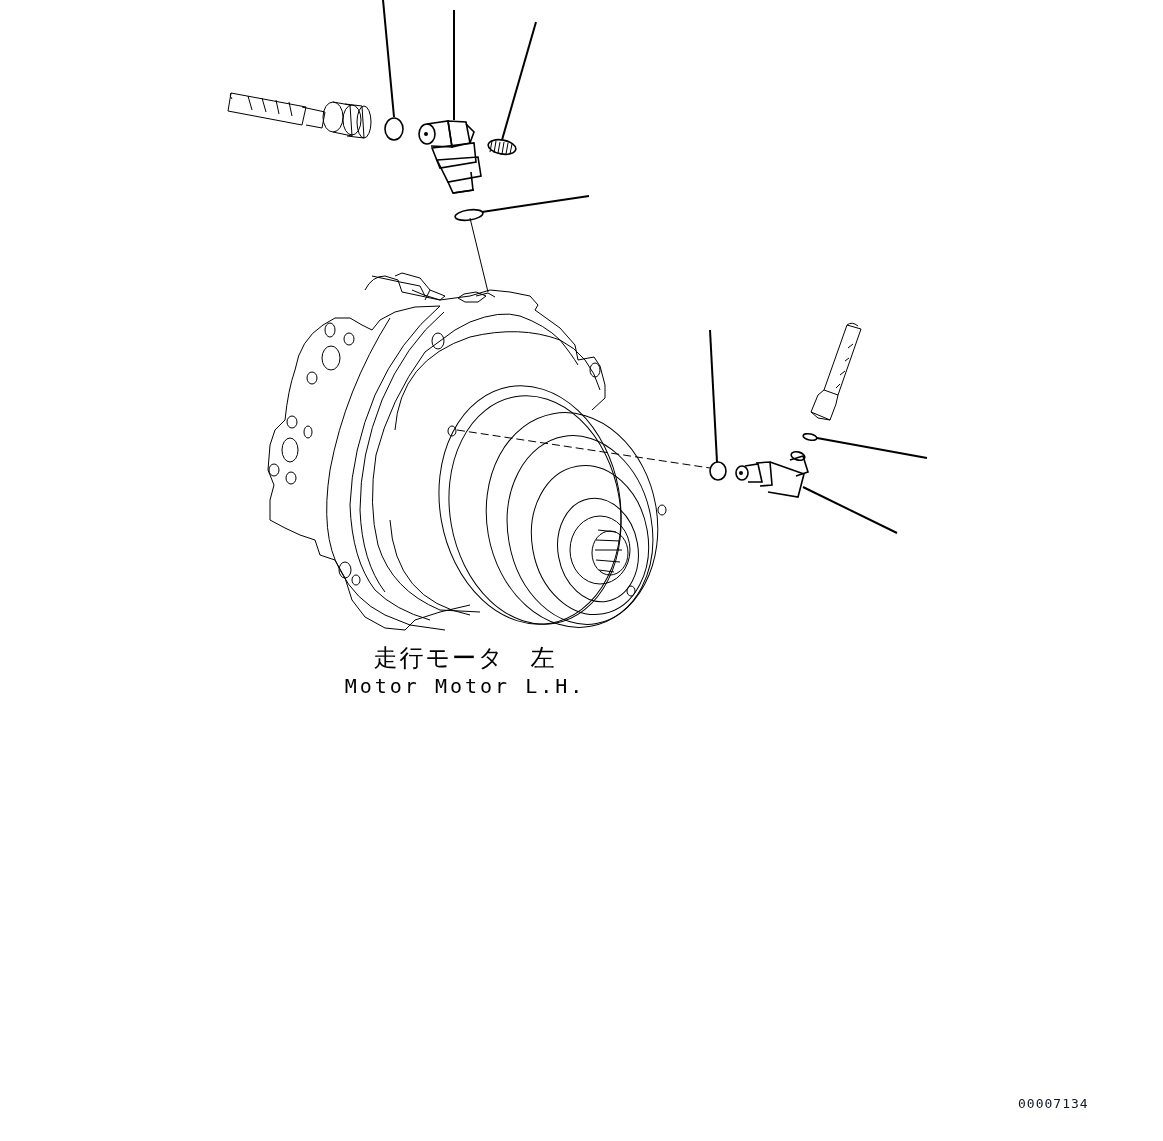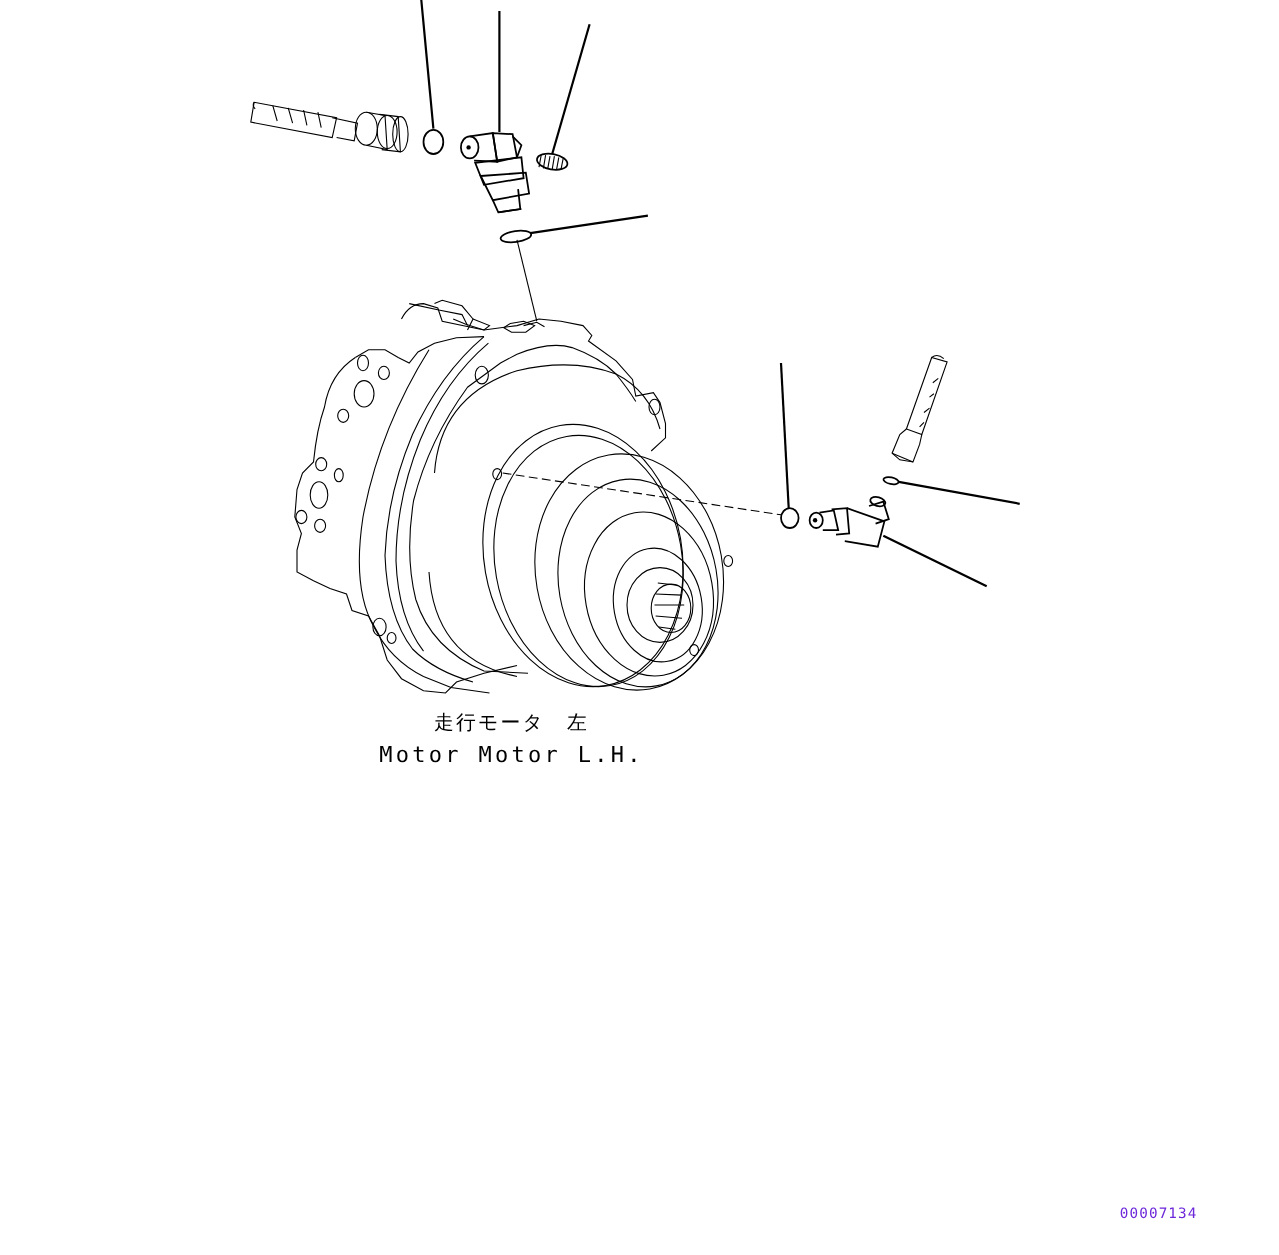--- a/index.html
+++ b/index.html
@@ -25,37 +25,37 @@
       left: 340px;
       width: 250px;
       text-align: center;
       color: #000000;
       font-family: "DejaVu Sans Mono", "Liberation Mono", monospace;
       letter-spacing: 2px;
       white-space: nowrap;
     }
     .caption-jp {
       top: 648px;
-      font-size: 18px;
+      font-size: 24px;
       line-height: 20px;
     }
     .caption-en {
       top: 674px;
       font-size: 20px;
       line-height: 24px;
       letter-spacing: 3px;
     }
     .drawing-number {
       position: absolute;
       left: 1018px;
       top: 1096px;
       font-family: "DejaVu Sans Mono", "Liberation Mono", monospace;
       font-size: 13px;
       letter-spacing: 1px;
-      color: #6d28d9;
+      color: #0f172a;
     }
     svg .thin { stroke: #000; stroke-width: 1; fill: none; }
     svg .med { stroke: #000; stroke-width: 1.6; fill: none; }
     svg .dash { stroke: #000; stroke-width: 1; fill: none; stroke-dasharray: 8 4; }
     svg .leader { stroke: #000; stroke-width: 2; fill: none; }
   </style>
 </head>
 <body>
 
 <svg id="diagram" viewBox="0 0 1163 1141" xmlns="http://www.w3.org/2000/svg">

